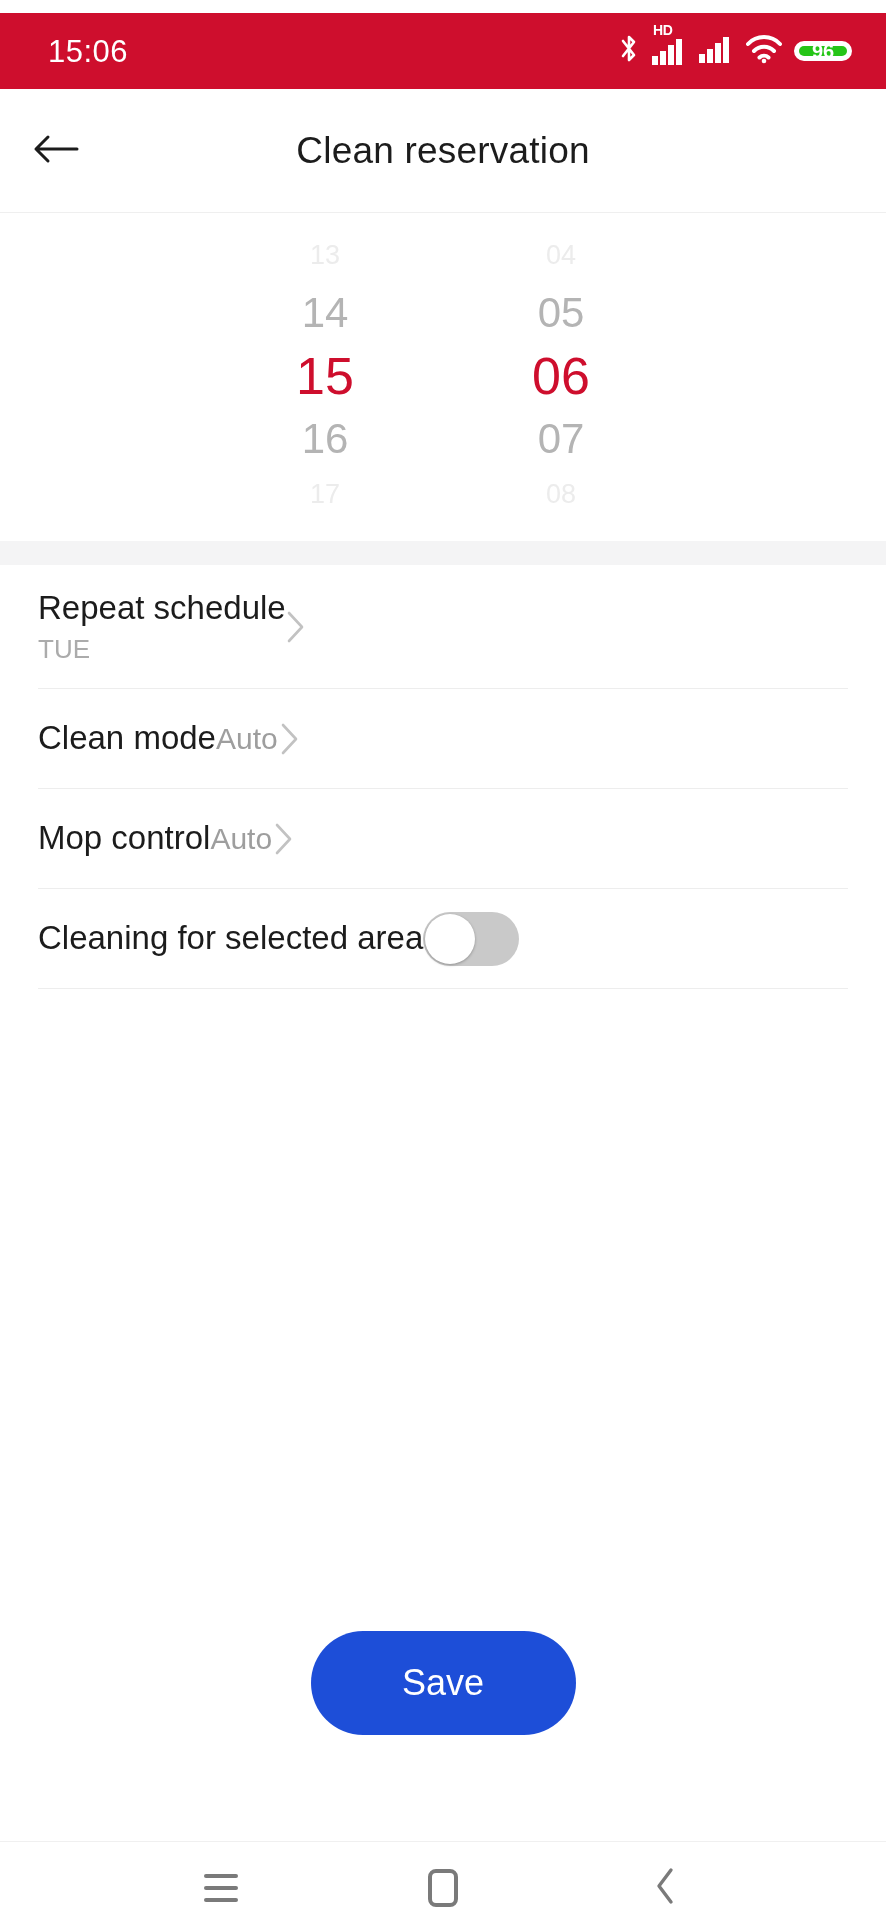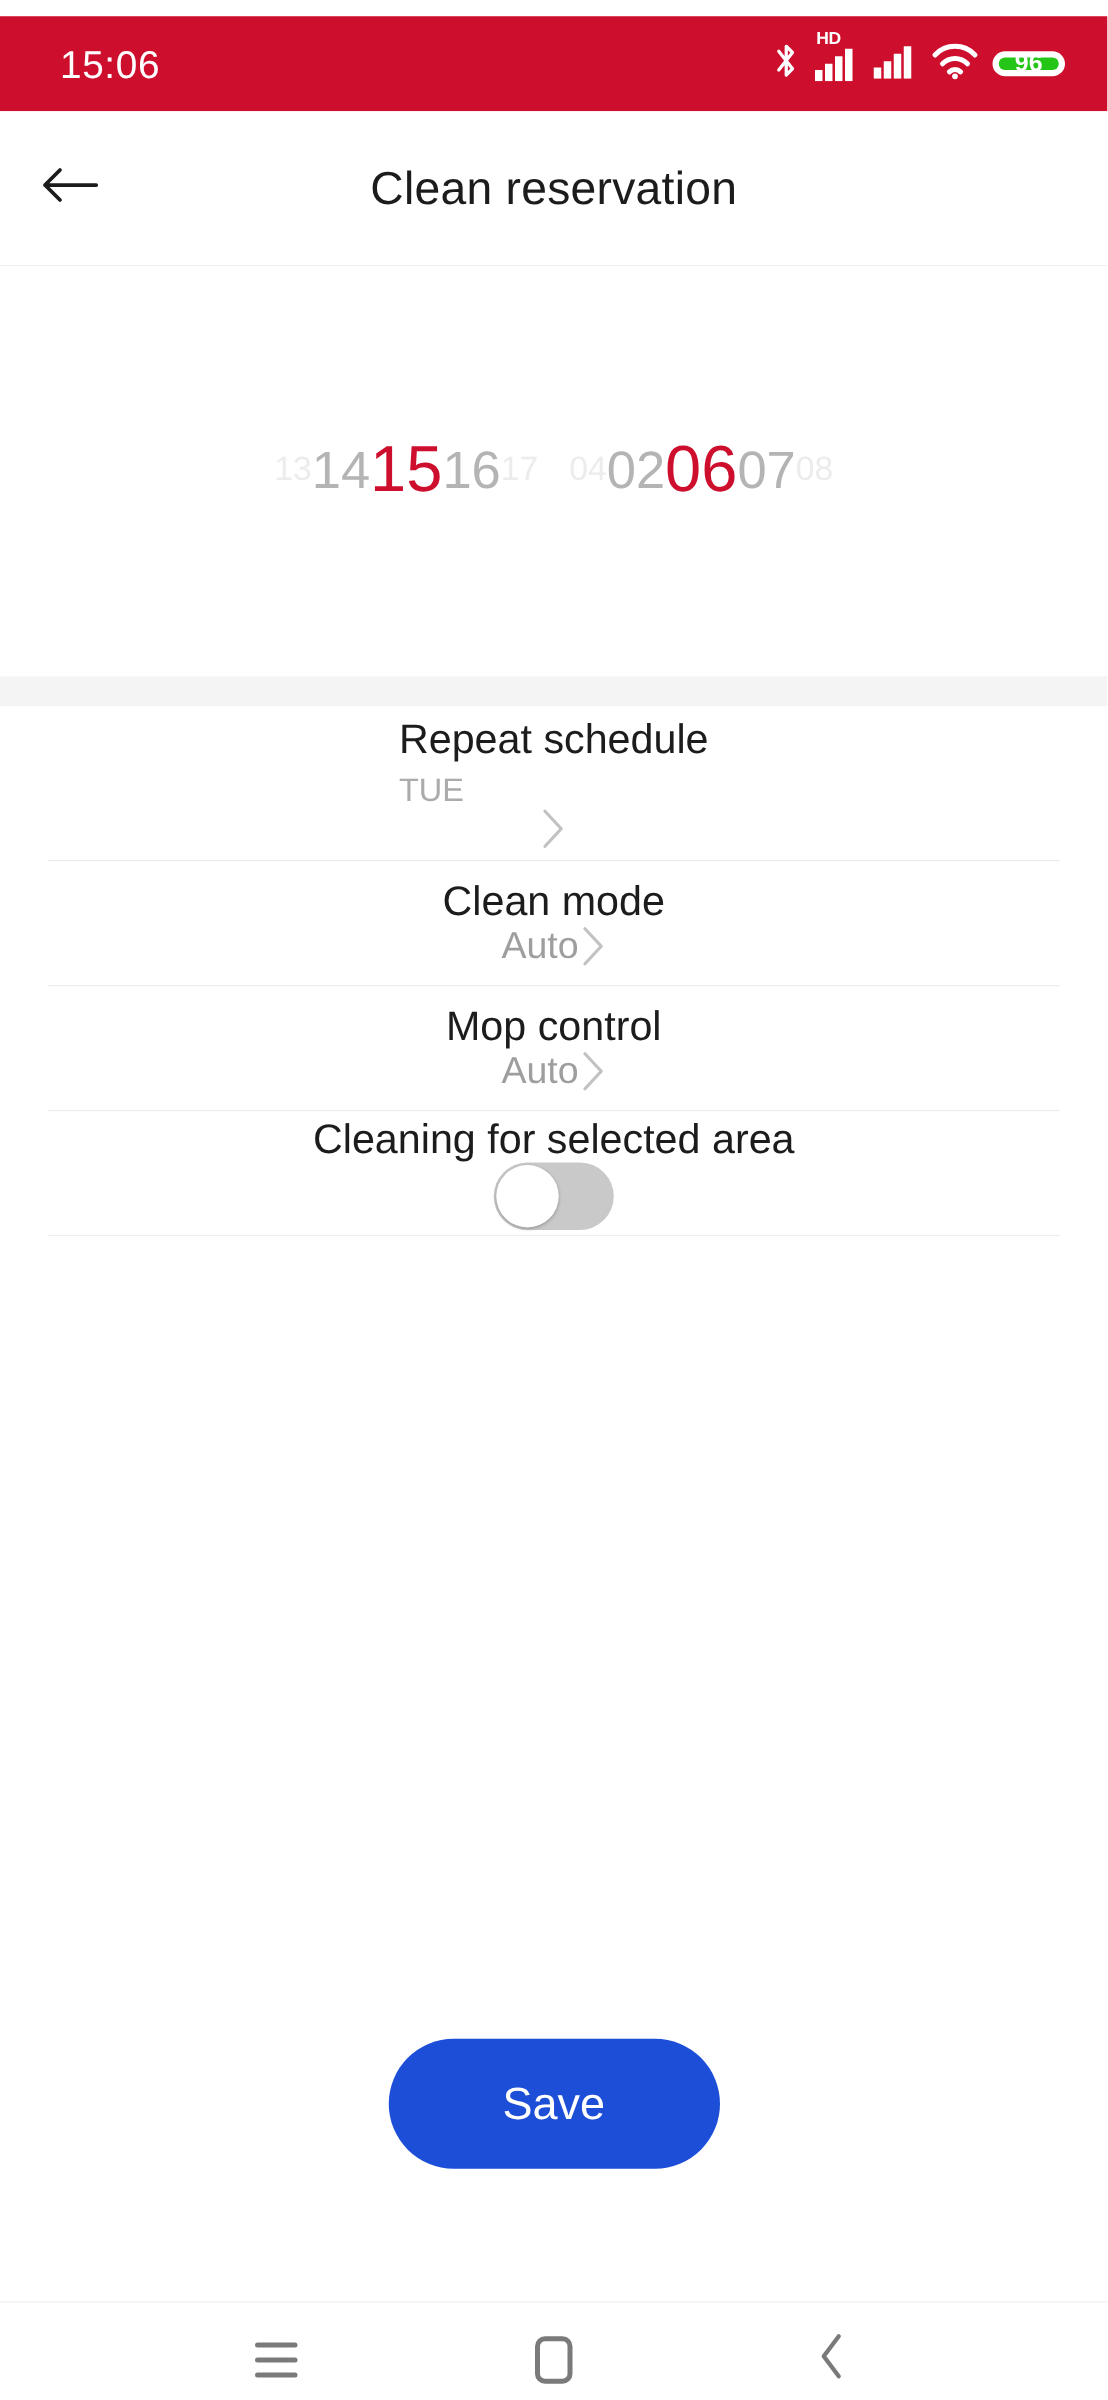--- a/index.html
+++ b/index.html
@@ -109,21 +109,21 @@
     background: #ffffff;
     display: flex;
     justify-content: center;
     align-items: center;
     gap: 0px;
     position: relative;
   }
   .wheel {
     width: 180px;
     display: flex;
-    flex-direction: row;
+    flex-direction: column;
     align-items: center;
     justify-content: center;
     cursor: grab;
   }
   .wheel.hours { margin-right: 56px; }
   .w-item {
     text-align: center;
     line-height: 1;
     font-weight: 400;
   }
@@ -141,24 +141,23 @@
   
   .list {
     background: #ffffff;
     flex: 0 0 auto;
   }
   .row {
     margin: 0 38px;
     min-height: 100px;
     display: flex;
     align-items: center;
-    justify-content: center;
+    justify-content: flex-start;
     border-bottom: 1px solid #EDEDED;
     cursor: pointer;
-    flex-direction: column;
   }
   .row:last-child { border-bottom: 1px solid #EDEDED; }
   .row.tall { min-height: 124px; align-items: center; }
   .row-left { display: flex; flex-direction: column; justify-content: center; gap: 9px; }
   .row-title { font-size: 33px; color: #1c1c1c; line-height: 1.1; }
   .row-sub { font-size: 26px; color: #ABABAB; line-height: 1.1; }
   .row-right { display: flex; align-items: center; gap: 2px; }
   .row-value { font-size: 30px; color: #9E9E9E; }
   .chev {
     width: 20px; height: 34px;
@@ -299,21 +298,21 @@
     <div class="wheel hours">
       <div class="w-item w-far">13</div>
       <div class="w-item w-near">14</div>
       <div class="w-item w-sel">15</div>
       <div class="w-item w-near">16</div>
       <div class="w-item w-far">17</div>
     </div>
 
     <div class="wheel minutes">
       <div class="w-item w-far">04</div>
-      <div class="w-item w-near">02</div>
+      <div class="w-item w-near">05</div>
       <div class="w-item w-sel">06</div>
       <div class="w-item w-near">07</div>
       <div class="w-item w-far">08</div>
     </div>
 
   </div>
 
   <div class="band"></div>
 
   <div class="list">

